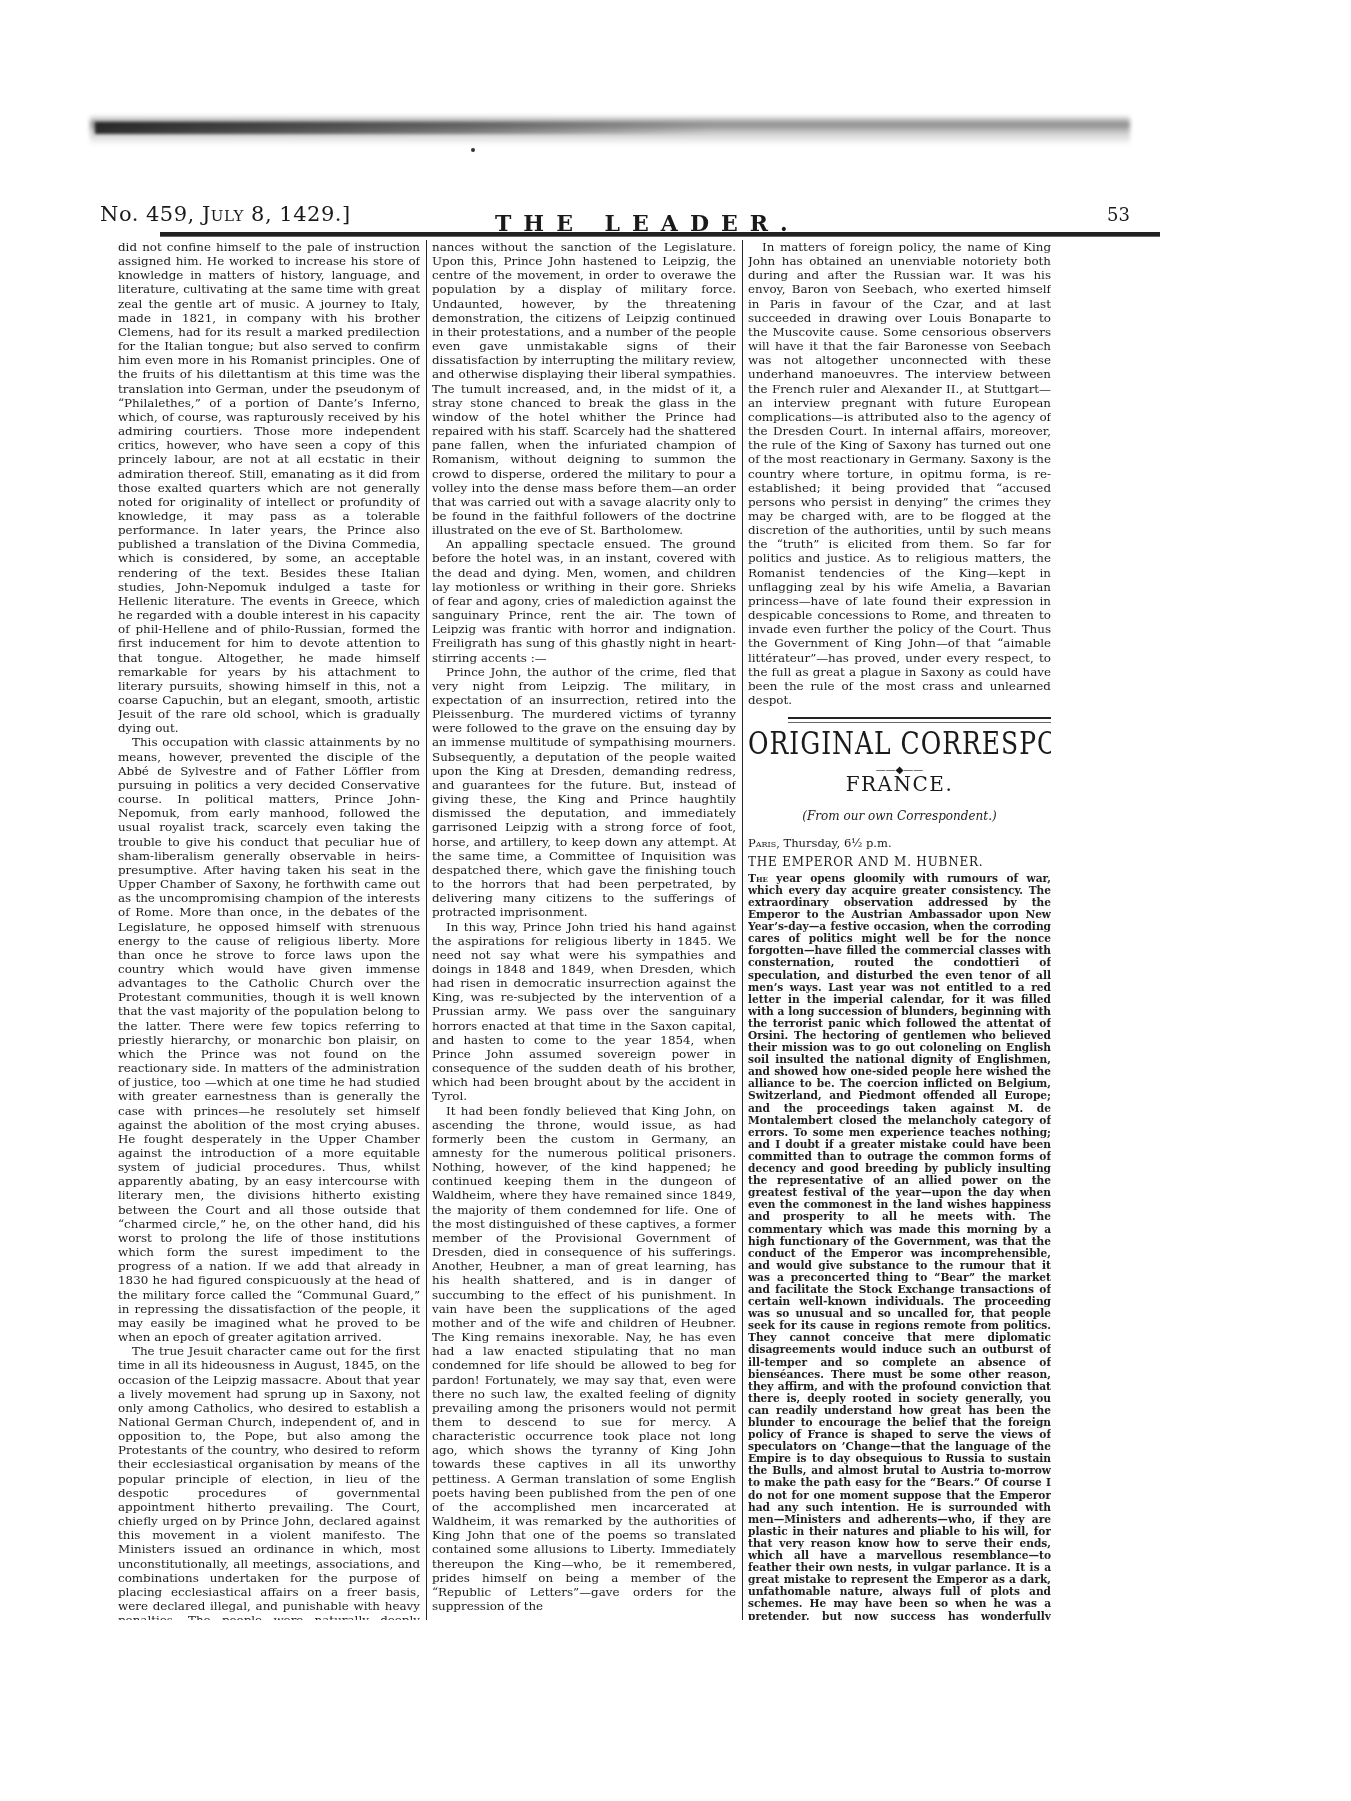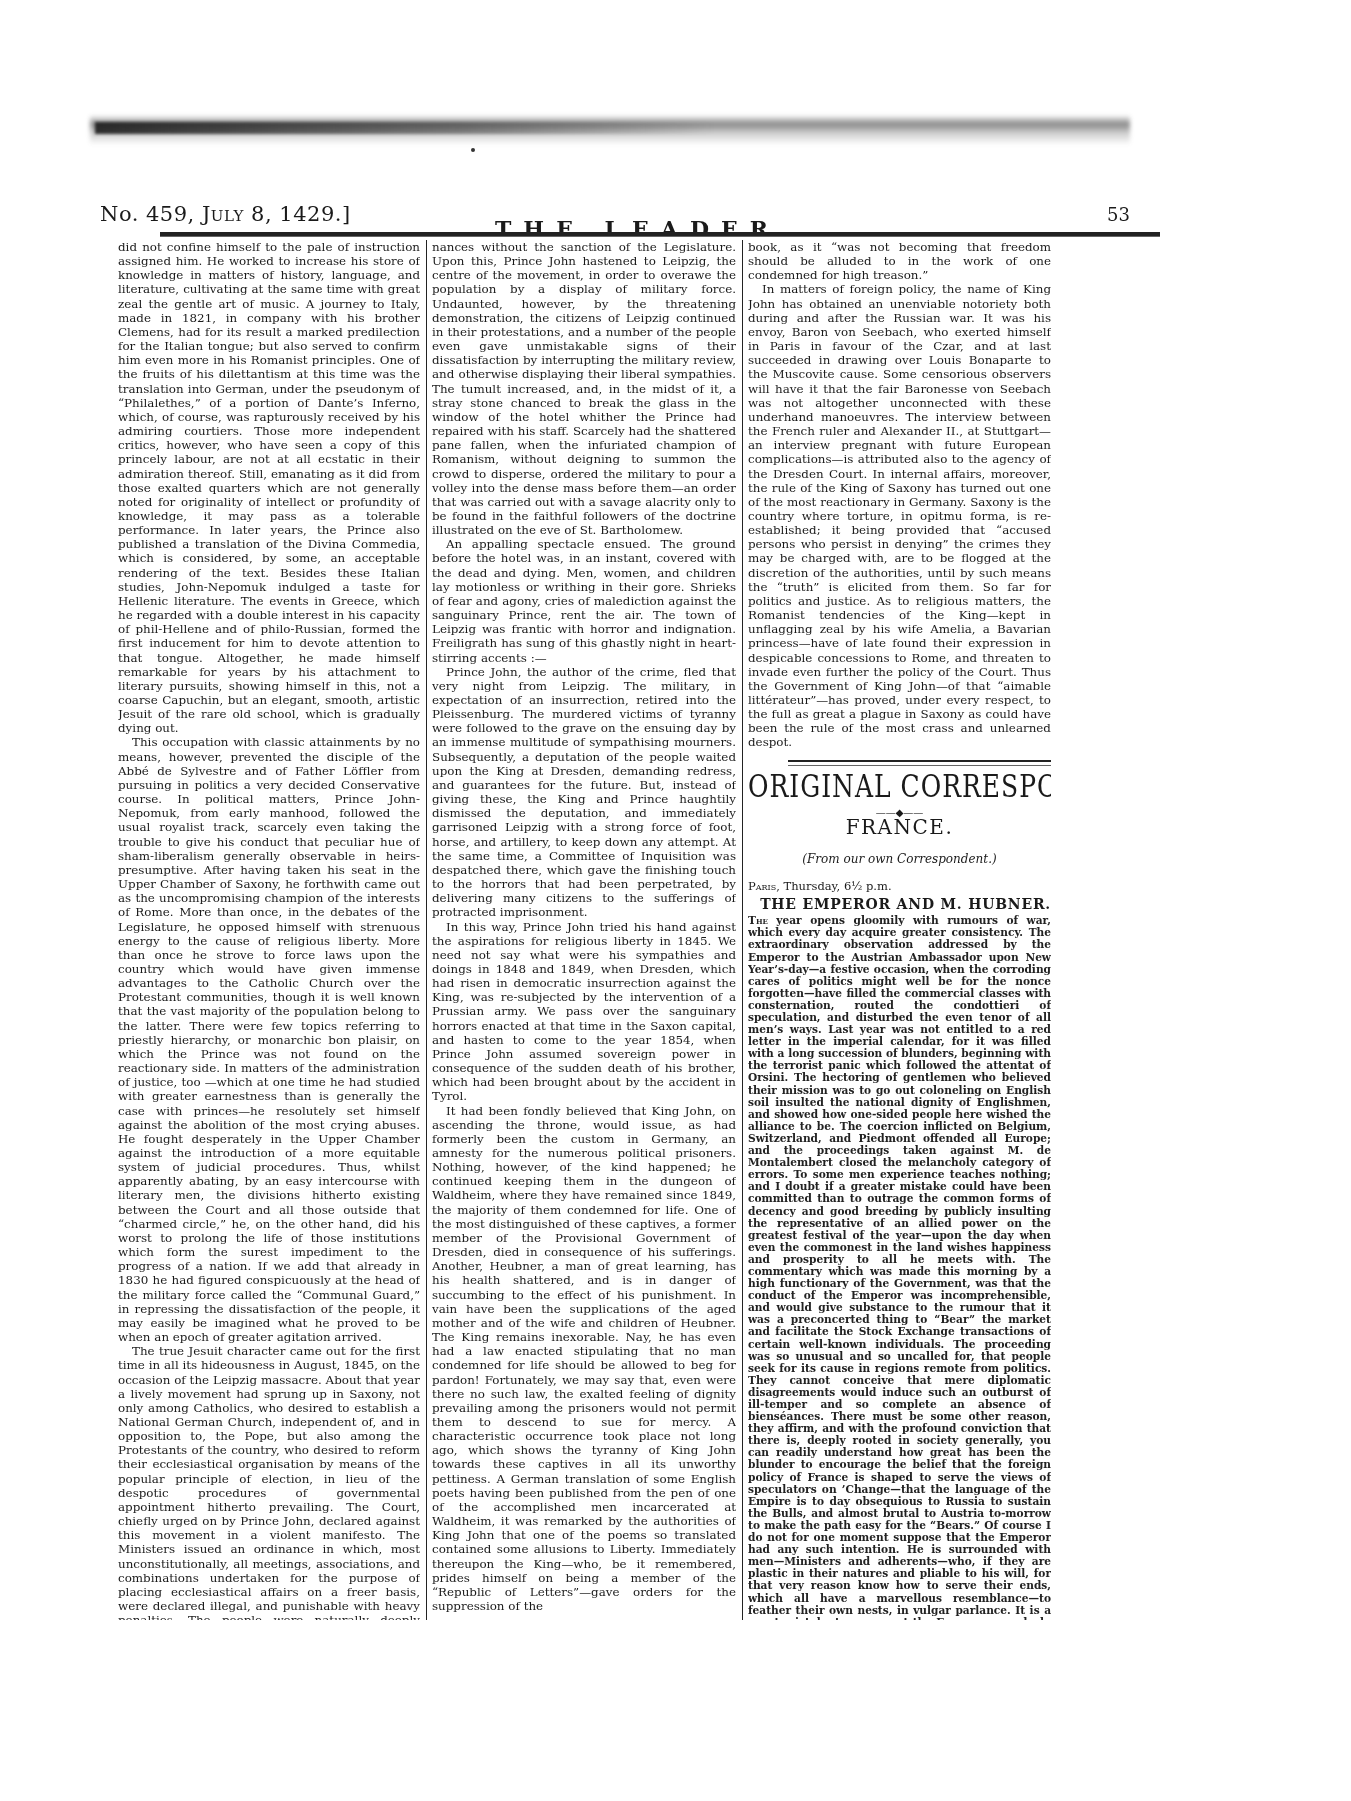--- a/index.html
+++ b/index.html
@@ -16,21 +16,21 @@
     position:absolute; left:95px; top:122px; width:620px; height:12px;
     background:linear-gradient(90deg, rgba(20,20,20,0.85), rgba(20,20,20,0.4) 60%, rgba(20,20,20,0));
     filter:blur(1.5px);
   }
   .dot { position:absolute; left:471px; top:148px; width:4px; height:4px; border-radius:50%; background:#333; }
   .masthead {
     position:absolute; left:100px; top:196px; width:1050px; height:36px;
   }
   .mh-left { position:absolute; left:0; top:6px; font-size:21px; letter-spacing:0.5px; }
   .mh-left .sc { font-variant:small-caps; }
-  .mh-center { position:absolute; left:395px; top:20px; font-size:22px; letter-spacing:12px; font-weight:bold; }
+  .mh-center { position:absolute; left:395px; top:14px; font-size:22px; letter-spacing:12px; font-weight:bold; }
   .mh-right { position:absolute; right:20px; top:8px; font-size:18px;margin-left:10px; }
   .rule-top {
     position:absolute; left:160px; top:232px; width:1000px; height:4px; background:#222;
     border-bottom:1px solid #666;
   }
   .col {
     position:absolute; top:240px; font-size:11.9px; line-height:14.15px; text-align:justify;
     hyphens:manual; overflow:hidden;
   }
   .col p { margin:0; text-indent:0; }
@@ -41,21 +41,21 @@
   .vrule { position:absolute; top:240px; width:1px; height:1380px; background:#222; }
   .verse { margin:2px 0 2px 14px; font-size:10.6px; line-height:13.4px; font-weight:bold; text-align:left; }
   .sect-rule { height:2px; background:#222; margin:10px 0 3px 40px; }
   .sect-rule2 { height:1px; background:#666; margin:0 0 6px 40px; }
   .sect-title { font-size:25px; letter-spacing:1px; text-align:center; line-height:30px; transform:scaleY(1.25); margin:6px 0 6px; white-space:nowrap; }
   .diamond-rule { text-align:center; font-size:10px; line-height:10px; margin:4px 0 2px; }
   .country { font-size:20px; text-align:center; letter-spacing:1.5px; margin:2px 0 18px; }
   .from { font-style:italic; text-align:center; font-size:12px; margin:0 0 13px; }
   .dateline { font-size:11.5px; margin:0 0 4px; }
   .dateline .sc { font-variant:small-caps; }
-  .subhead { text-align:right; font-size:14px; letter-spacing:0.8px; margin:2px 0 3px; font-weight:bold; }
+  .subhead { text-align:left; font-size:12px; letter-spacing:0.8px; margin:2px 0 3px; font-weight:normal; }
   .small { font-size:10.6px; line-height:12.1px; font-weight:bold; color:#222; }
   .small .drop { font-variant:small-caps;margin-top:40px; }
 </style>
 </head>
 <body>
 
 <div class="smear"></div>
 <div class="smear2"></div>
 <div class="dot"></div>
 
@@ -79,21 +79,20 @@
 <div class="col" id="col2">
   <p>nances without the sanction of the Legislature. Upon this, Prince John hastened to Leipzig, the centre of the movement, in order to overawe the population by a display of military force. Undaunted, however, by the threatening demonstration, the citizens of Leipzig continued in their protestations, and a number of the people even gave unmistakable signs of their dissatisfaction by interrupting the military review, and otherwise displaying their liberal sympathies. The tumult increased, and, in the midst of it, a stray stone chanced to break the glass in the window of the hotel whither the Prince had repaired with his staff. Scarcely had the shattered pane fallen, when the infuriated champion of Romanism, without deigning to summon the crowd to disperse, ordered the military to pour a volley into the dense mass before them—an order that was carried out with a savage alacrity only to be found in the faithful followers of the doctrine illustrated on the eve of St. Bartholomew.</p>
   <p class="ind">An appalling spectacle ensued. The ground before the hotel was, in an instant, covered with the dead and dying. Men, women, and children lay motionless or writhing in their gore. Shrieks of fear and agony, cries of malediction against the sanguinary Prince, rent the air. The town of Leipzig was frantic with horror and indignation. Freiligrath has sung of this ghastly night in heart-stirring accents :—</p>
   <p class="ind">Prince John, the author of the crime, fled that very night from Leipzig. The military, in expectation of an insurrection, retired into the Pleissenburg. The murdered victims of tyranny were followed to the grave on the ensuing day by an immense multitude of sympathising mourners. Subsequently, a deputation of the people waited upon the King at Dresden, demanding redress, and guarantees for the future. But, instead of giving these, the King and Prince haughtily dismissed the deputation, and immediately garrisoned Leipzig with a strong force of foot, horse, and artillery, to keep down any attempt. At the same time, a Committee of Inquisition was despatched there, which gave the finishing touch to the horrors that had been perpetrated, by delivering many citizens to the sufferings of protracted imprisonment.</p>
   <p class="ind">In this way, Prince John tried his hand against the aspirations for religious liberty in 1845. We need not say what were his sympathies and doings in 1848 and 1849, when Dresden, which had risen in democratic insurrection against the King, was re-subjected by the intervention of a Prussian army. We pass over the sanguinary horrors enacted at that time in the Saxon capital, and hasten to come to the year 1854, when Prince John assumed sovereign power in consequence of the sudden death of his brother, which had been brought about by the accident in Tyrol.</p>
   <p class="ind">It had been fondly believed that King John, on ascending the throne, would issue, as had formerly been the custom in Germany, an amnesty for the numerous political prisoners. Nothing, however, of the kind happened; he continued keeping them in the dungeon of Waldheim, where they have remained since 1849, the majority of them condemned for life. One of the most distinguished of these captives, a former member of the Provisional Government of Dresden, died in consequence of his sufferings. Another, Heubner, a man of great learning, has his health shattered, and is in danger of succumbing to the effect of his punishment. In vain have been the supplications of the aged mother and of the wife and children of Heubner. The King remains inexorable. Nay, he has even had a law enacted stipulating that no man condemned for life should be allowed to beg for pardon! Fortunately, we may say that, even were there no such law, the exalted feeling of dignity prevailing among the prisoners would not permit them to descend to sue for mercy. A characteristic occurrence took place not long ago, which shows the tyranny of King John towards these captives in all its unworthy pettiness. A German translation of some English poets having been published from the pen of one of the accomplished men incarcerated at Waldheim, it was remarked by the authorities of King John that one of the poems so translated contained some allusions to Liberty. Immediately thereupon the King—who, be it remembered, prides himself on being a member of the “Republic of Letters”—gave orders for the suppression of the</p>
 </div>
 <div class="vrule" style="left:742px"></div>
 
 <div class="col" id="col3">
-  <p>book, as it “was not becoming that freedom should be alluded to in the work of one condemned for high treason.”</p>
   <p class="ind">In matters of foreign policy, the name of King John has obtained an unenviable notoriety both during and after the Russian war. It was his envoy, Baron von Seebach, who exerted himself in Paris in favour of the Czar, and at last succeeded in drawing over Louis Bonaparte to the Muscovite cause. Some censorious observers will have it that the fair Baronesse von Seebach was not altogether unconnected with these underhand manoeuvres. The interview between the French ruler and Alexander II., at Stuttgart—an interview pregnant with future European complications—is attributed also to the agency of the Dresden Court. In internal affairs, moreover, the rule of the King of Saxony has turned out one of the most reactionary in Germany. Saxony is the country where torture, in opitmu forma, is re-established; it being provided that “accused persons who persist in denying” the crimes they may be charged with, are to be flogged at the discretion of the authorities, until by such means the “truth” is elicited from them. So far for politics and justice. As to religious matters, the Romanist tendencies of the King—kept in unflagging zeal by his wife Amelia, a Bavarian princess—have of late found their expression in despicable concessions to Rome, and threaten to invade even further the policy of the Court. Thus the Government of King John—of that “aimable littérateur”—has proved, under every respect, to the full as great a plague in Saxony as could have been the rule of the most crass and unlearned despot.</p>
   <div class="sect-rule"></div>
   <div class="sect-rule2"></div>
   <div class="sect-title">ORIGINAL CORRESPONDENCE.</div>
   <div class="diamond-rule">——◆——</div>
   <div class="country">FRANCE.</div>
   <div class="from">(From our own Correspondent.)</div>
   <div class="dateline">
     <span class="sc">Paris,</span><span> Thursday, 6½ p.m.</span>
   </div>

